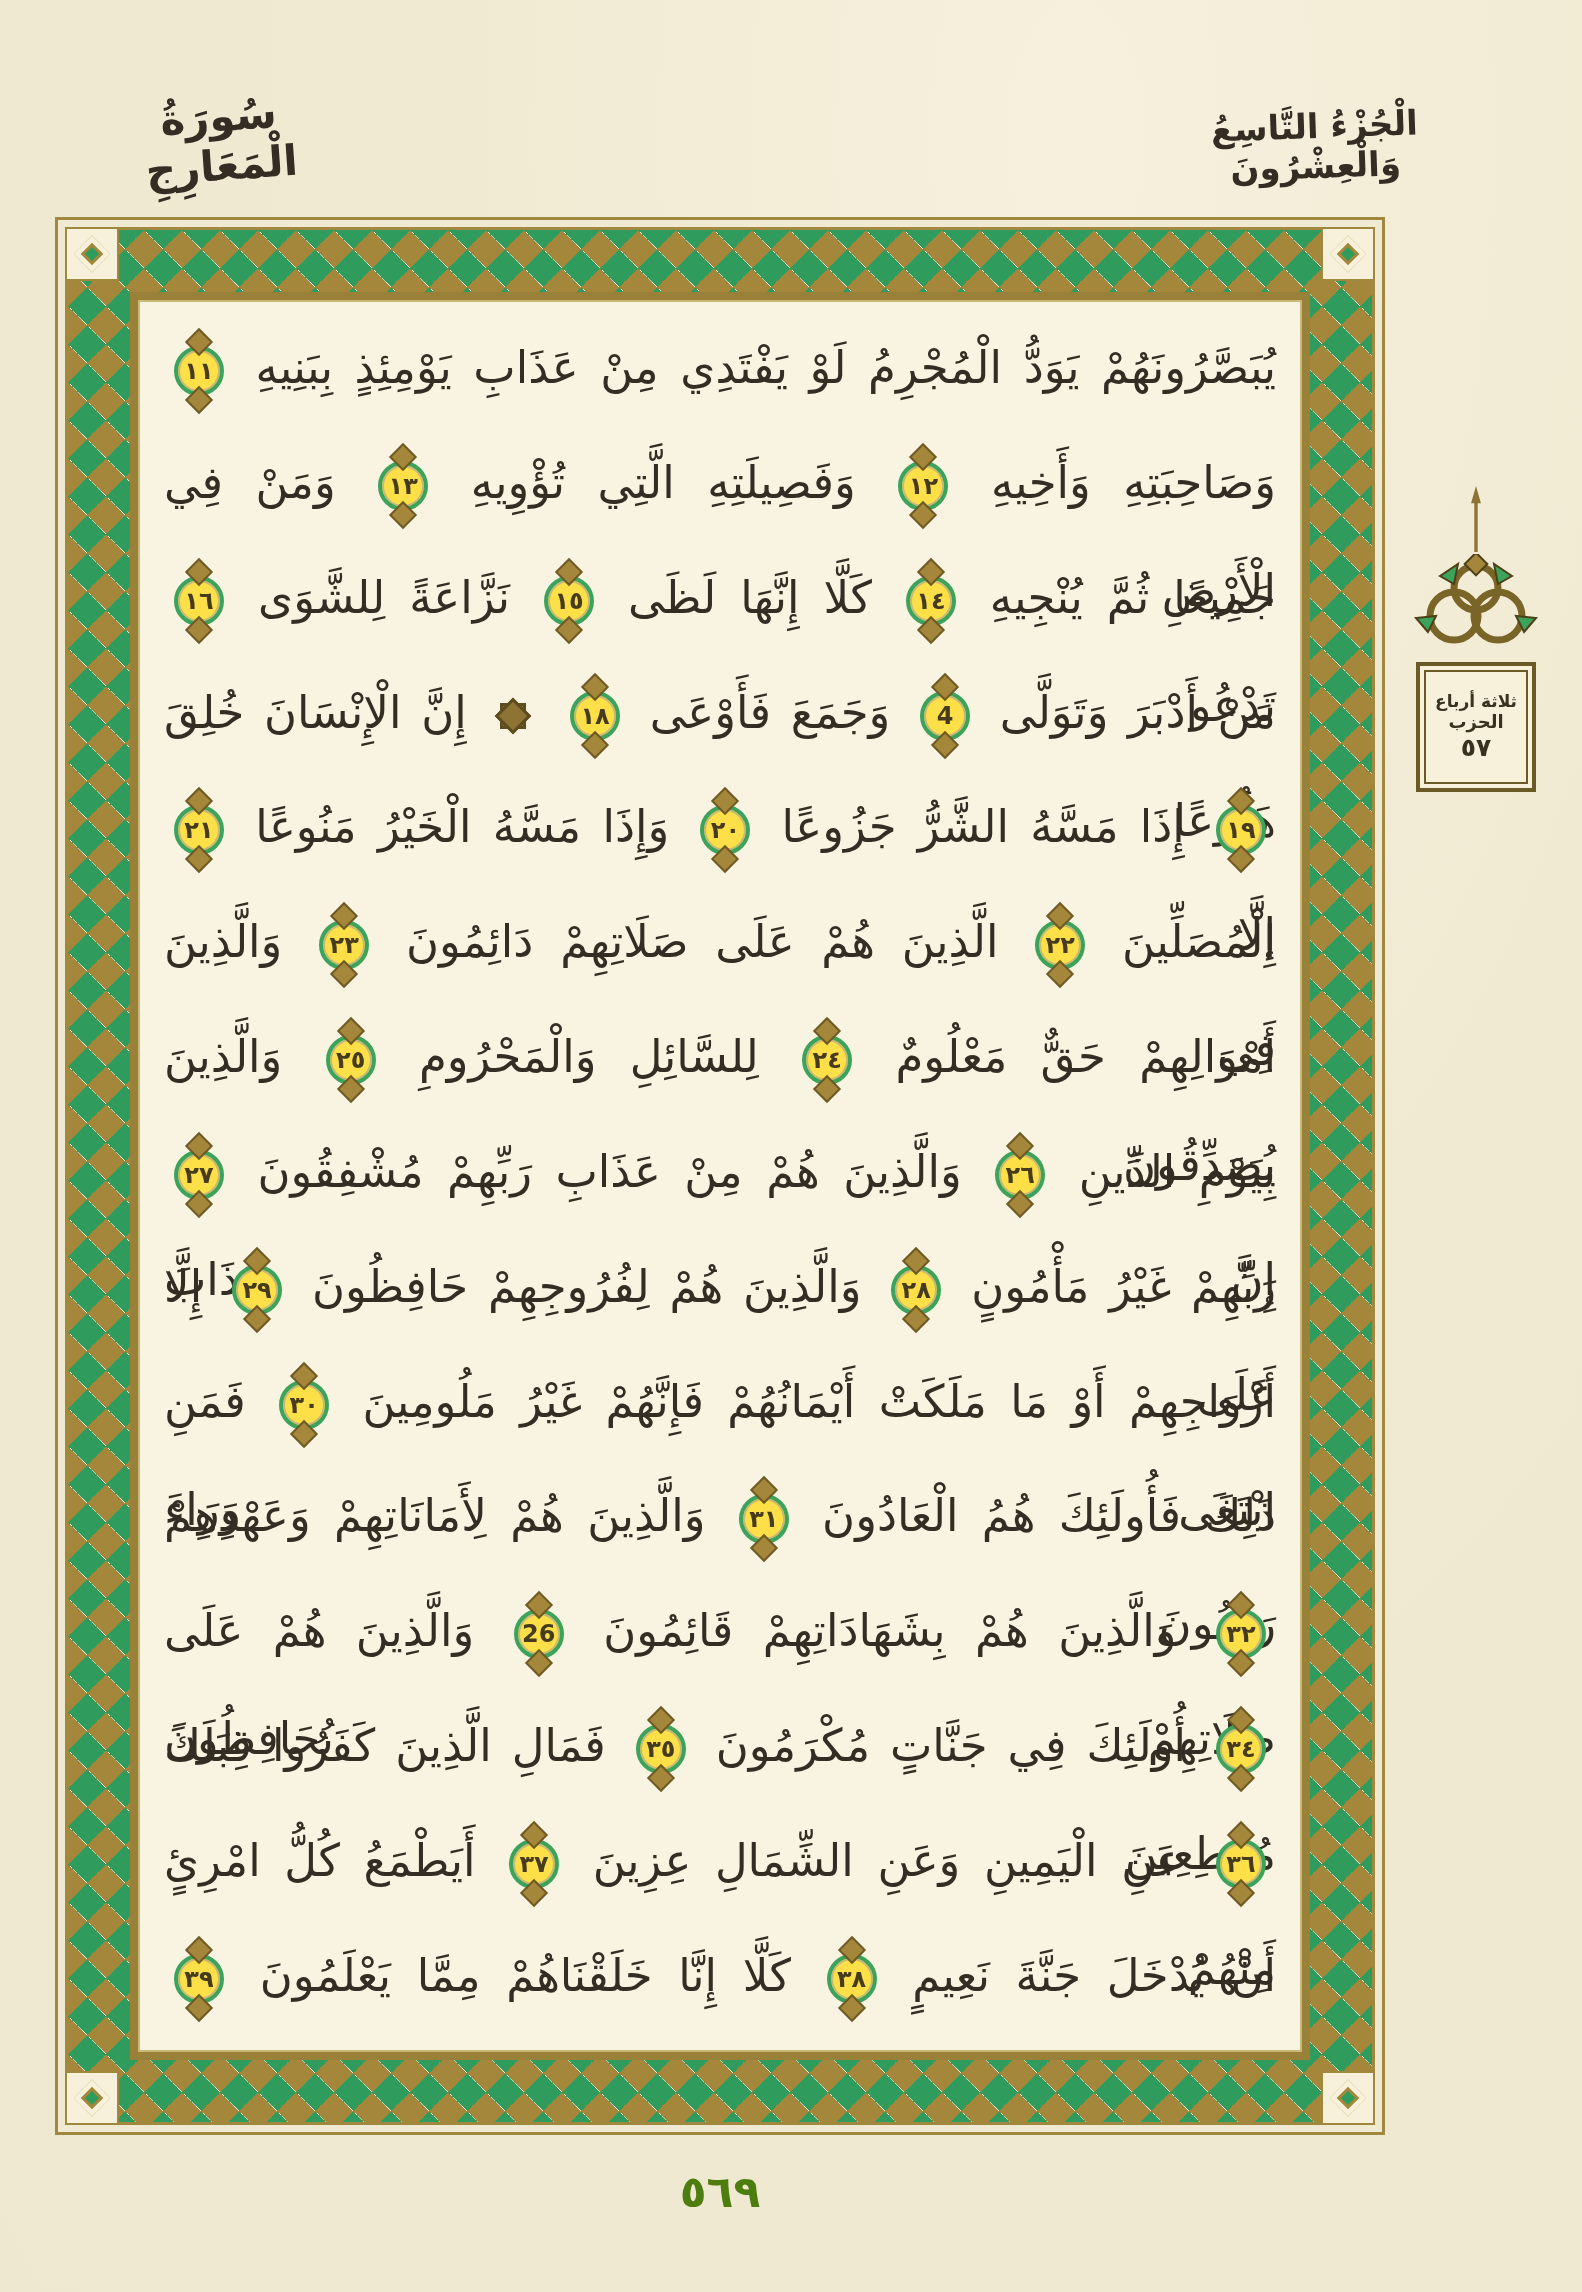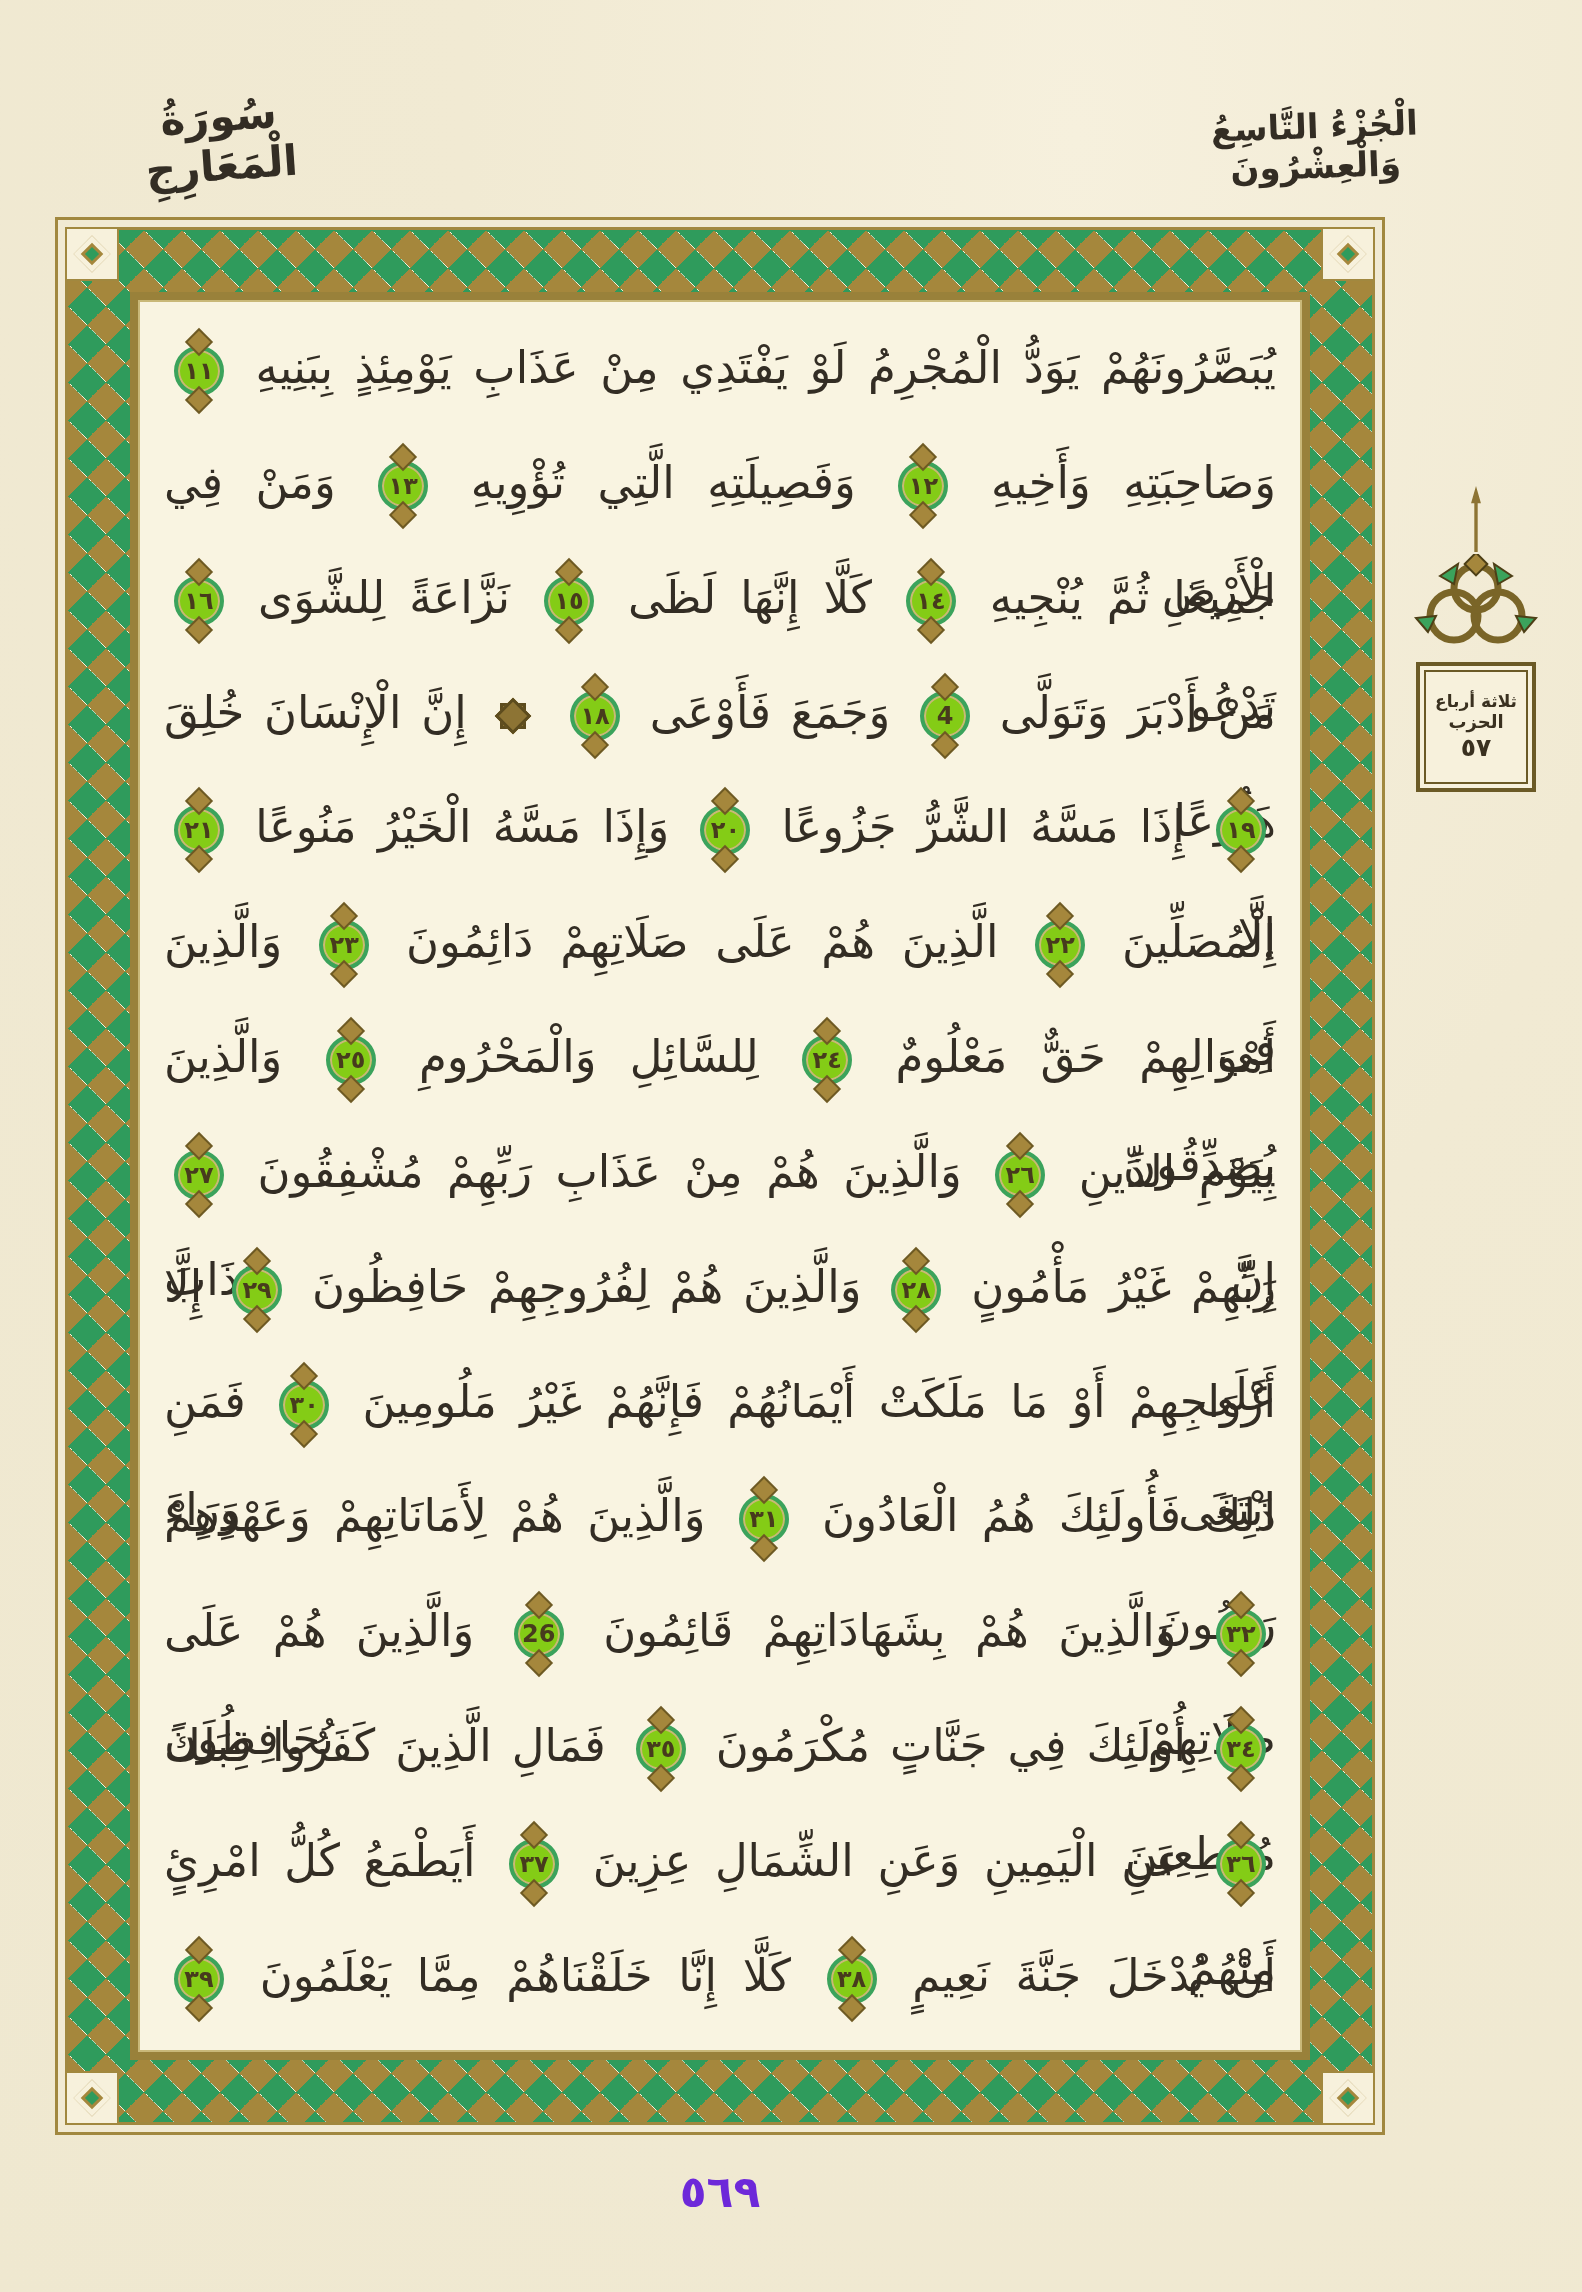--- a/index.html
+++ b/index.html
@@ -74,21 +74,21 @@
     text-align:justify; text-align-last:justify;
     direction:rtl; overflow:visible; white-space:normal;
     word-spacing:3px; color:#332d24;
   }
   .ayah {
     position:relative; display:inline-flex; align-items:center; justify-content:center;
     width:50px; height:50px; margin:0 10px; vertical-align:middle;
     border:4px solid #3ba35c; border-radius:50%;
     font-size:24px; font-weight:bold; color:#473b1d;
     box-shadow:inset 0 0 0 2px #c9b878;
-    background:#84cc16;
+    background:#fde047;
   }
   .ayah::before, .ayah::after {
     content:""; position:absolute; left:50%; width:16px; height:16px; margin-left:-8px;
     background:#a5873c; transform:rotate(45deg);
     box-shadow:0 0 0 2px #6e5a23;
   }
   .ayah::before { top:-16px; }
   .ayah::after  { bottom:-16px; }
 
   .rub-star {
@@ -117,21 +117,21 @@
     display:flex; flex-direction:column; align-items:center; justify-content:center;
     direction:rtl; color:#3a3120; text-align:center;
   }
   .hizb-small { font-size:17px; font-weight:bold; line-height:1.2; }
   .hizb-word  { font-size:18px; font-weight:bold; line-height:1.25; }
   .hizb-num   { font-size:25px; font-weight:bold; line-height:1.2; }
 
   
   .page-number {
     position:absolute; left:55px; top:2166px; width:1330px;
-    text-align:center; font-size:44px; font-weight:bold; color:#6d28d9;
+    text-align:center; font-size:44px; font-weight:bold; color:#4d7c0f;
   }
 </style>
 </head>
 <body>
 
 <div class="surah-title">سُورَةُ الْمَعَارِجِ</div>
 <div class="juz-title">الْجُزْءُ التَّاسِعُ وَالْعِشْرُونَ</div>
 
 <div class="frame">
   <div class="band">

